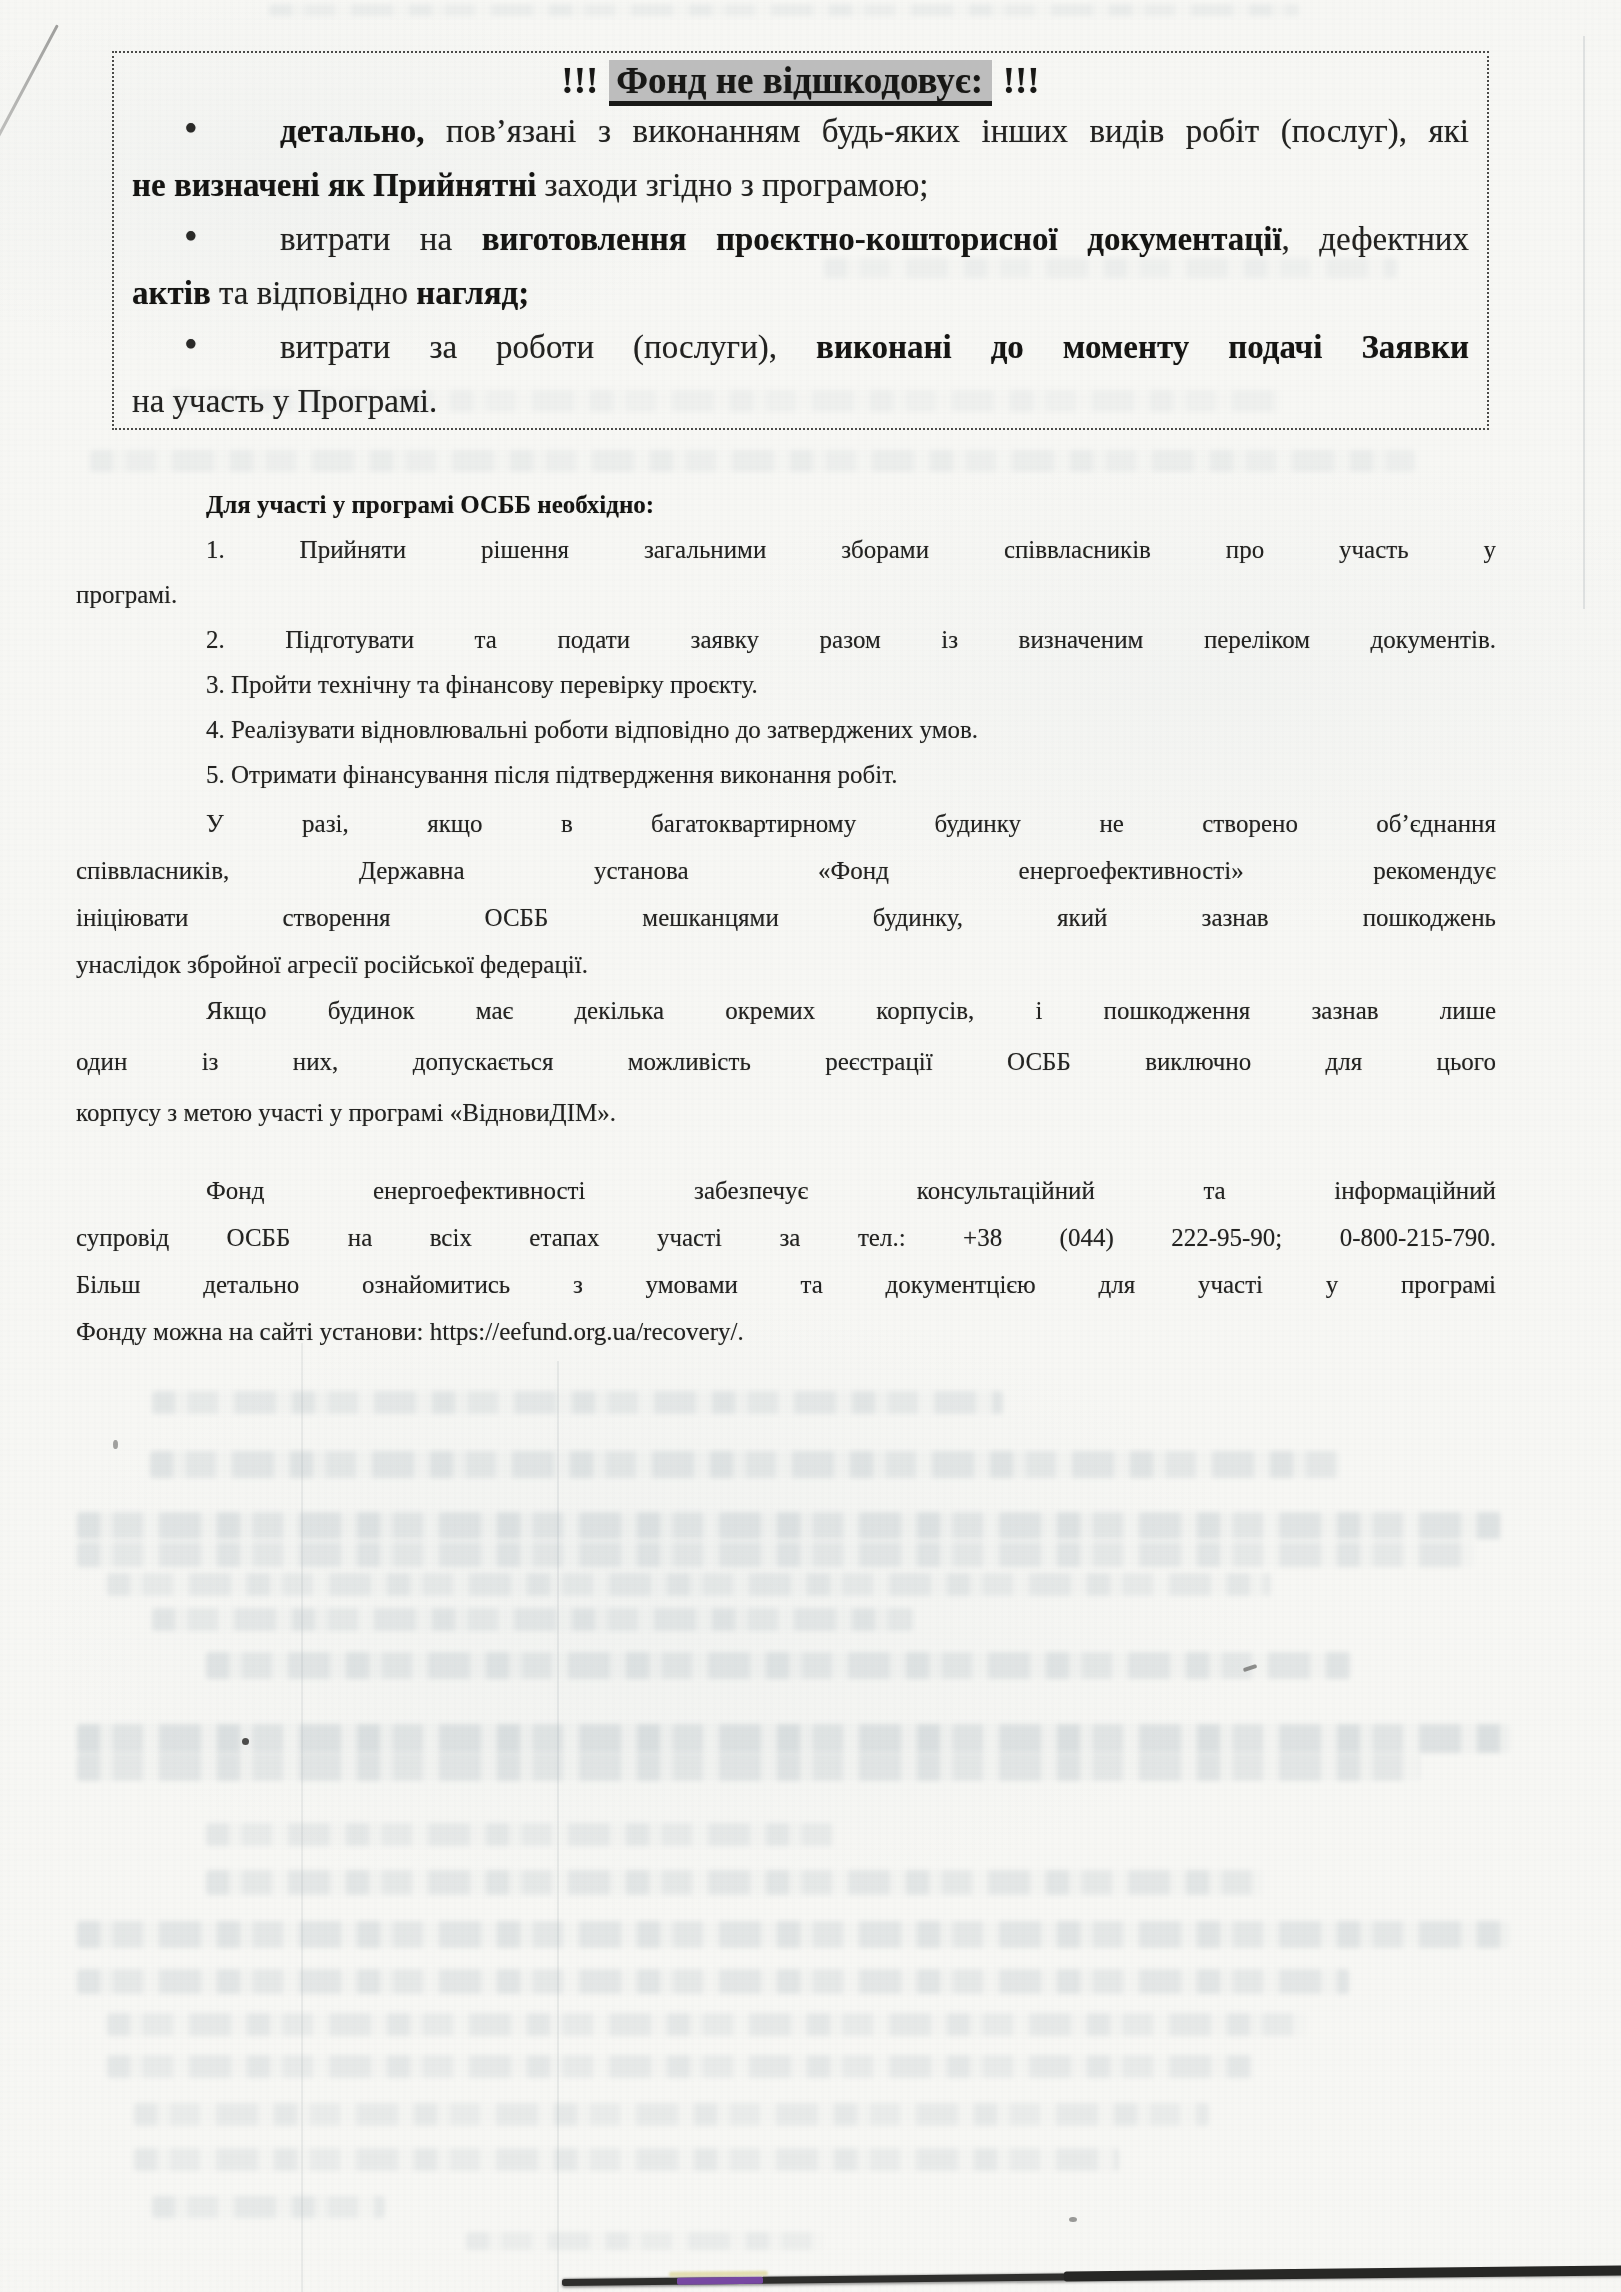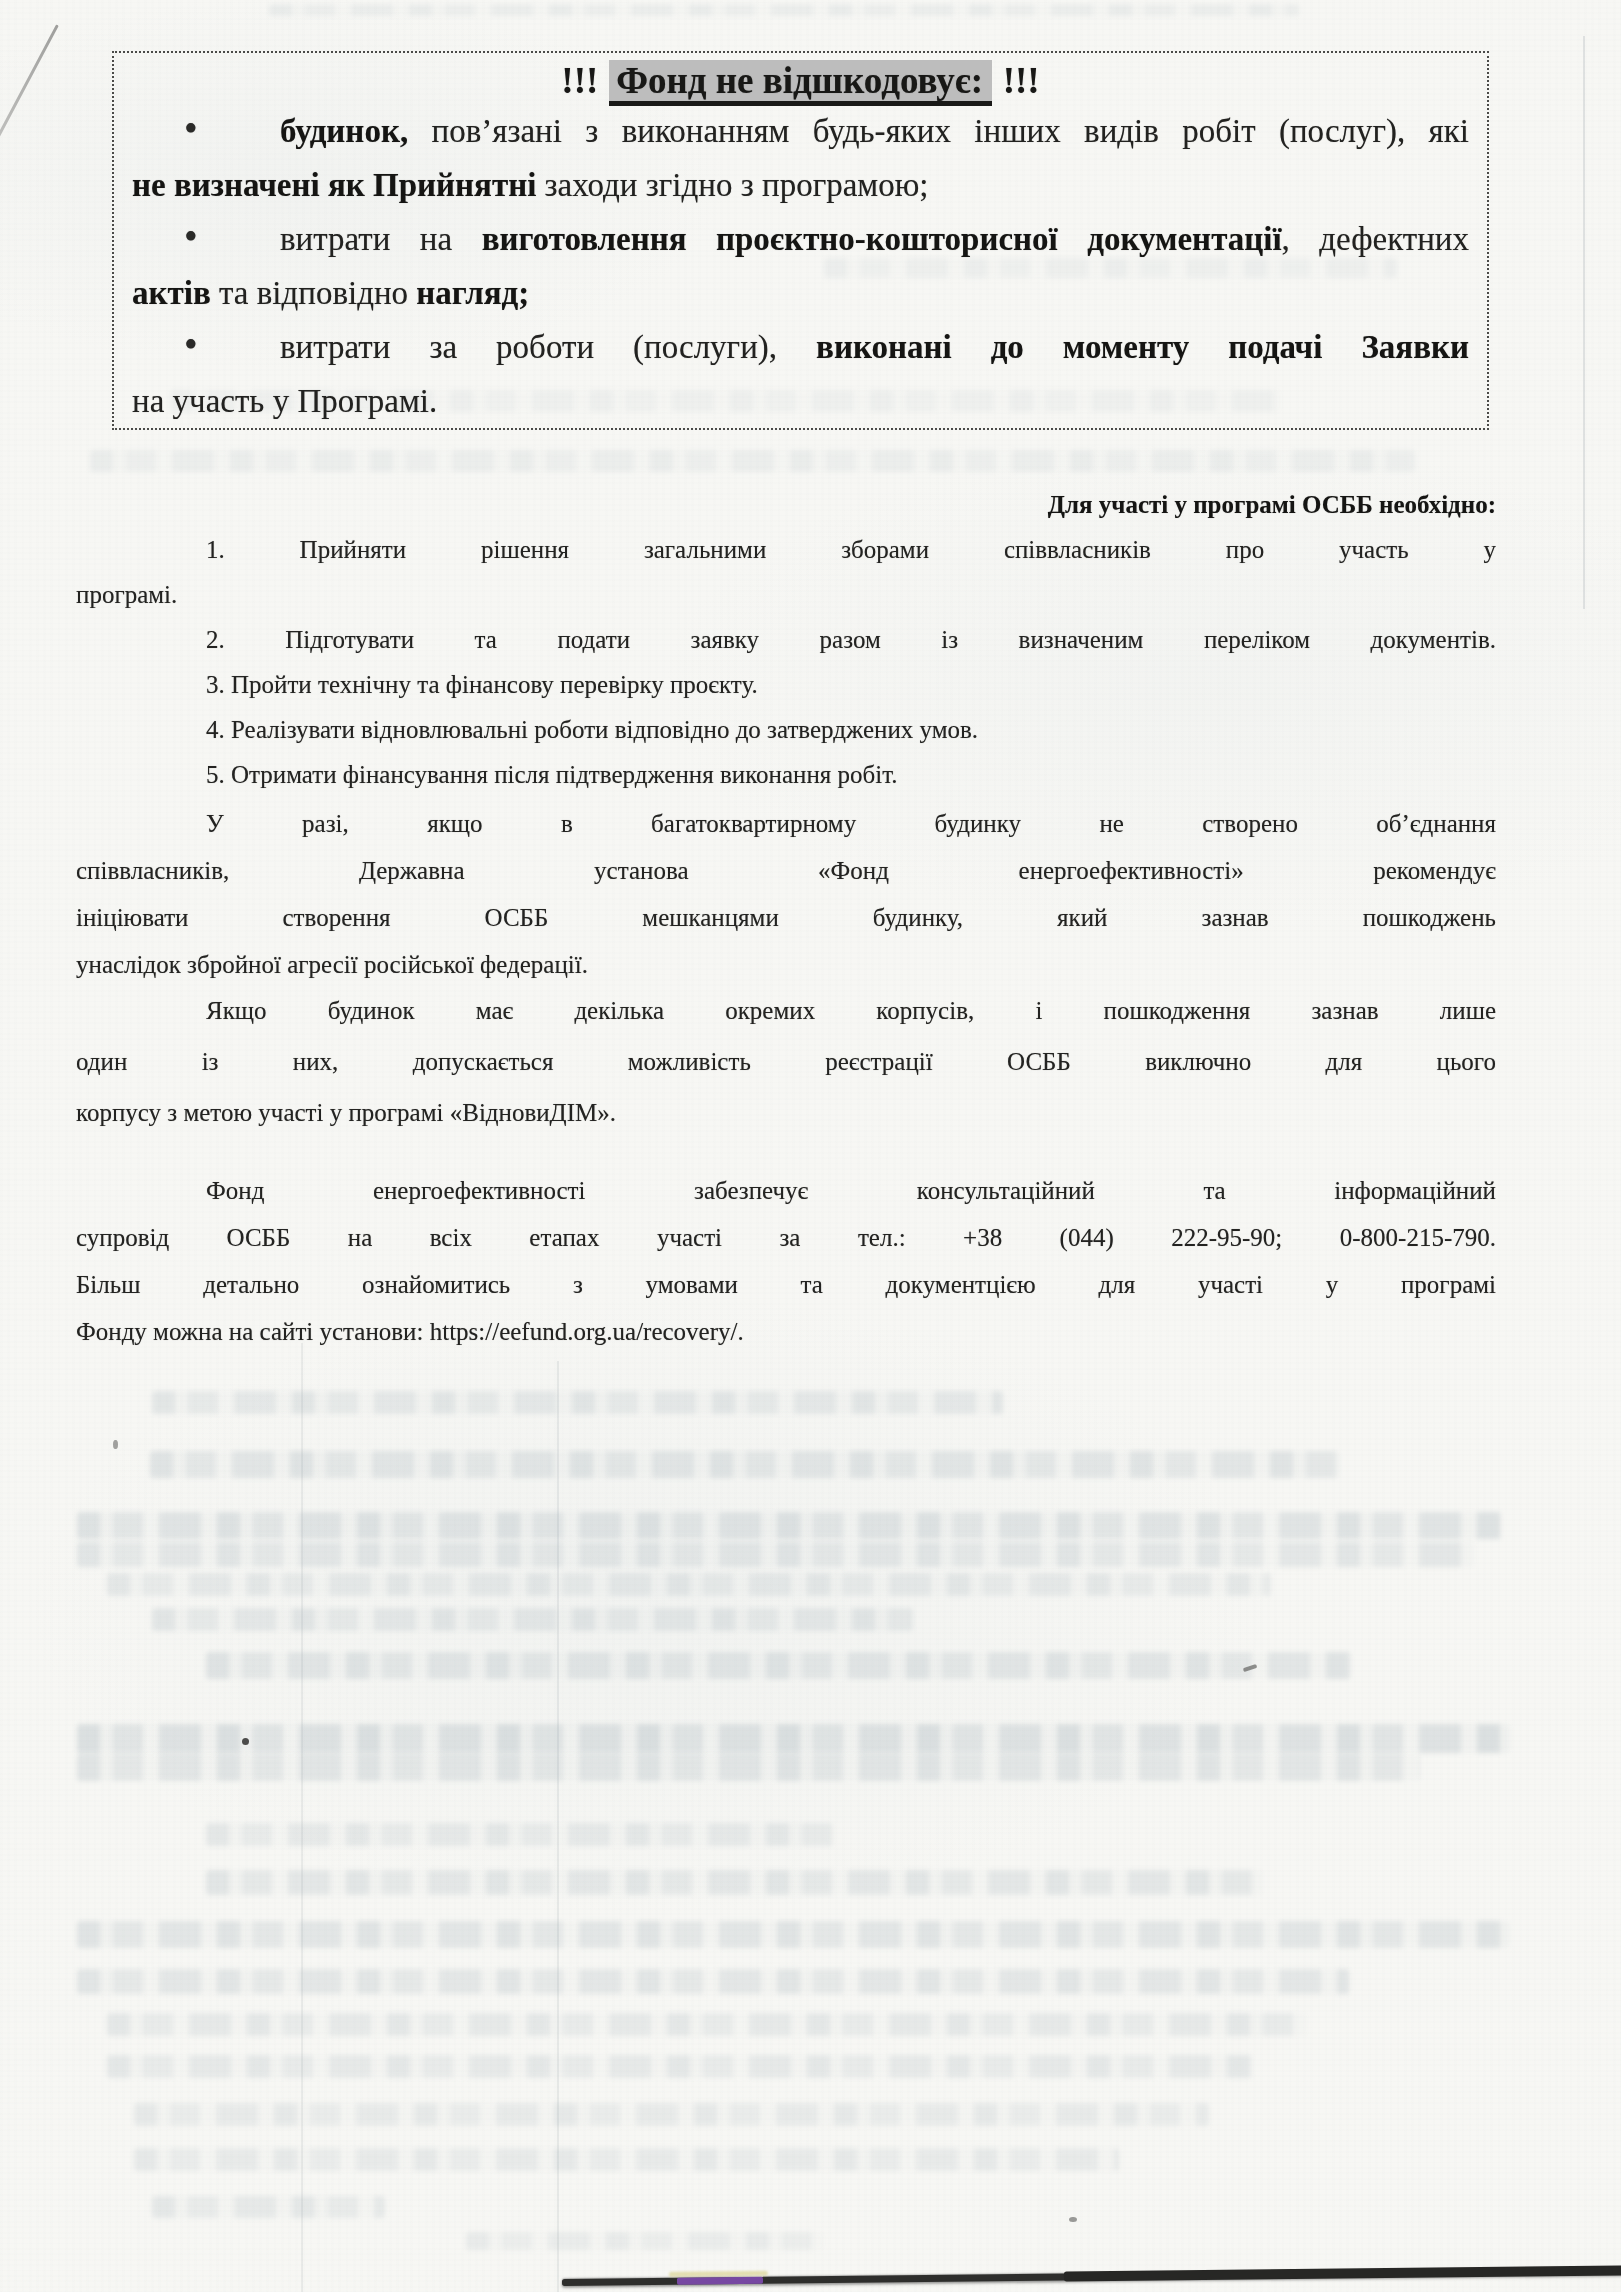--- a/index.html
+++ b/index.html
@@ -41,21 +41,21 @@
     position:relative;font-size:33px;line-height:54px;height:54px;
     color:#222220;text-shadow:0 0 0.9px rgba(35,35,35,.4);overflow:hidden;
   }
   #notice-box .tl.wb{padding-left:148px;}
   #notice-box .bullet{
     position:absolute;left:52px;top:-1.8px;font-size:39px;color:#2a2a28;
   }
   
   .tl.j{text-align:justify;text-align-last:justify;}
   .tl.ind{text-indent:130px;}
-  .tl .b,.tl.b{font-weight:bold;color:#151513;text-align:right;}
+  .tl .b,.tl.b{font-weight:bold;color:#151513;}
   .tl .r{font-weight:normal;}
 
   .body-block{
     position:absolute;left:76px;width:1420px;
     font-size:25px;color:#232321;
     text-shadow:0 0 0.9px rgba(35,35,35,.4);
   }
   .body-block .tl{height:auto;overflow:hidden;}
   #requirements{top:482px;}
   #requirements .tl{line-height:45px;}
@@ -146,21 +146,21 @@
   </div>
 </div>
 
 <div id="content">
 
   <div id="notice-box">
     <div id="notice-title">
       <span>!!!</span><span class="hl">Фонд не відшкодовує:</span><span>!!!</span>
     </div>
     <div id="box-lines-mount">
-        <div class="tl j wb"><span class="bullet">•</span><span class="b">будинок,</span><span class="r"> пов’язані з виконанням будь-яких інших видів робіт (послуг), які</span></div>
+        <div class="tl j wb"><span class="bullet">•</span><span class="b">детально,</span><span class="r"> пов’язані з виконанням будь-яких інших видів робіт (послуг), які</span></div>
         <div class="tl"><span class="b">не визначені як Прийнятні</span><span class="r"> заходи згідно з програмою;</span></div>
         <div class="tl j wb"><span class="bullet">•</span><span class="r">витрати на </span><span class="b">виготовлення проєктно-кошторисної документації</span><span class="r">, дефектних</span></div>
         <div class="tl"><span class="b">актів</span><span class="r"> та відповідно </span><span class="b">нагляд;</span></div>
         <div class="tl j wb"><span class="bullet">•</span><span class="r">витрати за роботи (послуги), </span><span class="b">виконані до моменту подачі Заявки</span></div>
         <div class="tl"><span class="r">на участь у Програмі.</span></div>
       </div>
   </div>
 
   <div id="requirements" class="body-block">
       <div class="tl ind b"><span class="b">Для участі у програмі ОСББ необхідно:</span></div>

